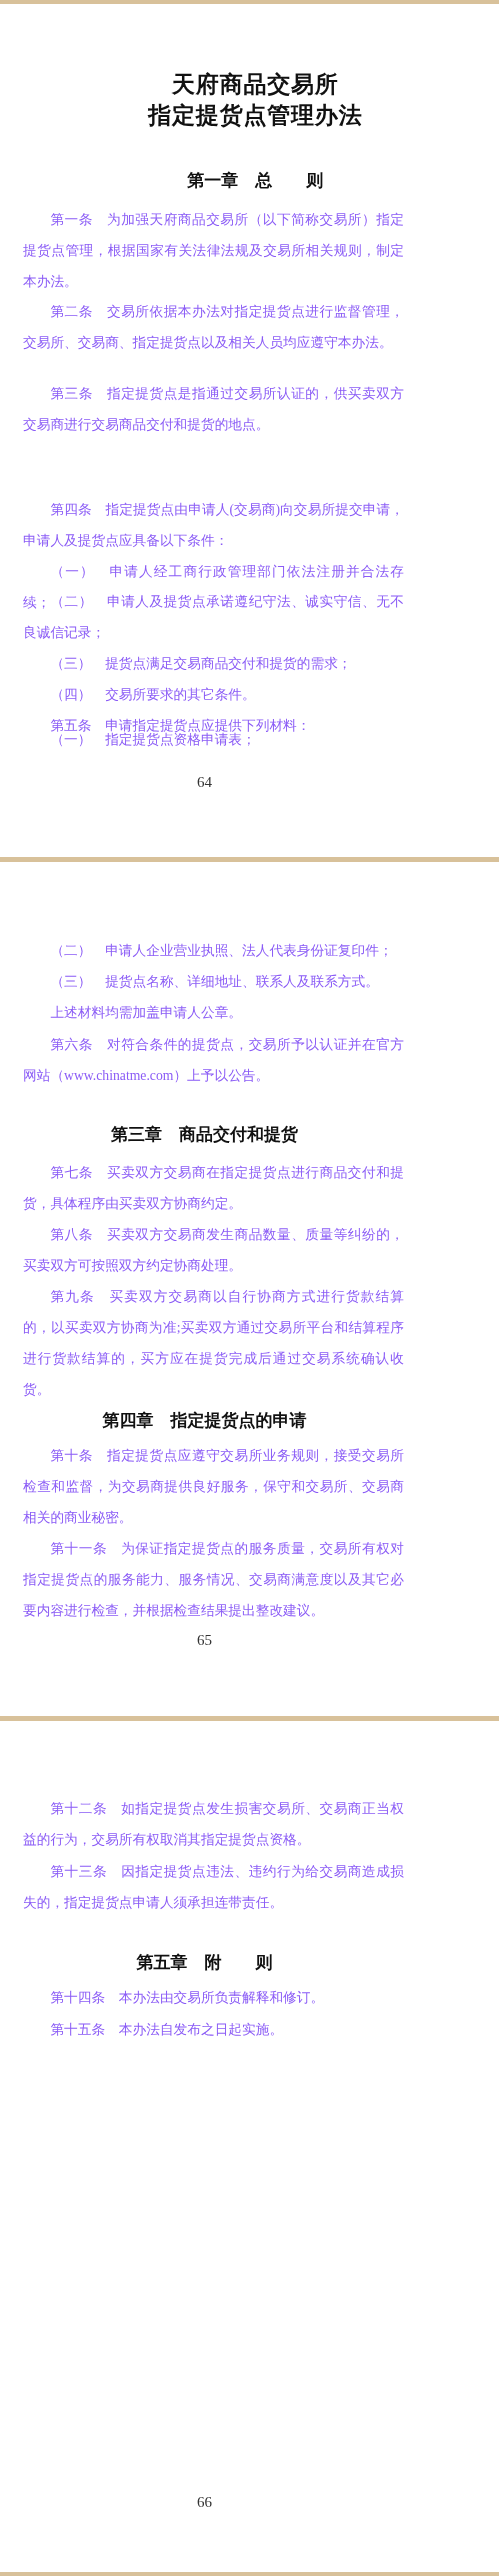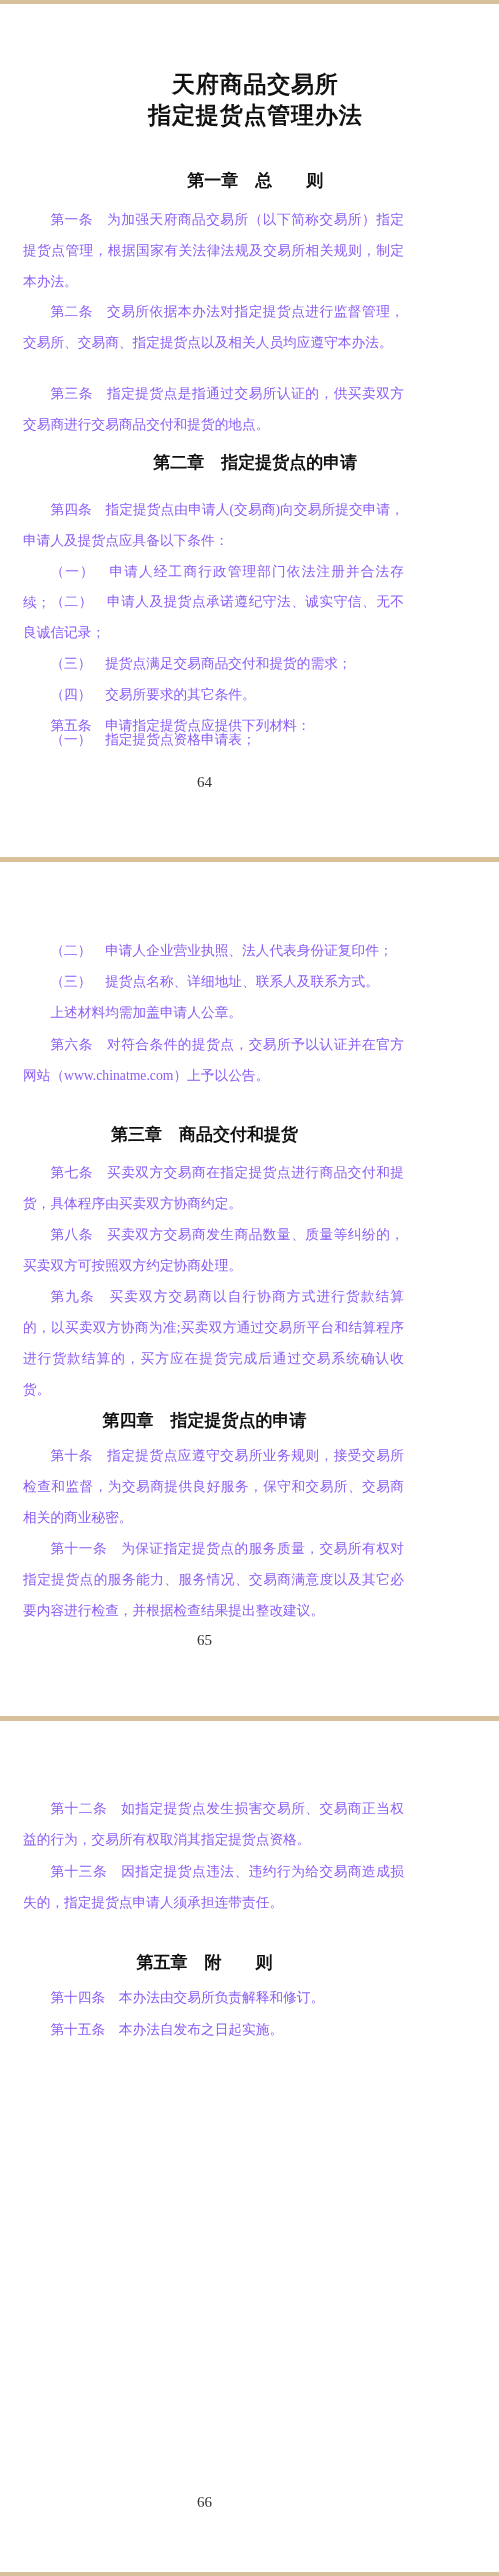--- a/index.html
+++ b/index.html
@@ -86,21 +86,20 @@
   <div class="doc-title" style="top:69px;">
     <span>天府商品交易所</span>
     <span>指定提货点管理办法</span>
   </div>
 
   <div class="chapter-p1" style="top:169px;">第一章　总　　则</div>
   <div class="para" style="top:204px;">第一条　为加强天府商品交易所（以下简称交易所）指定提货点管理，根据国家有关法律法规及交易所相关规则，制定本办法。</div>
   <div class="para" style="top:296px;">第二条　交易所依据本办法对指定提货点进行监督管理，交易所、交易商、指定提货点以及相关人员均应遵守本办法。</div>
   <div class="para" style="top:358px;margin-top:20px;">第三条　指定提货点是指通过交易所认证的，供买卖双方交易商进行交易商品交付和提货的地点。</div>
 
-  <div class="chapter-p1" style="top:451px;">第二章　指定提货点的申请</div>
   <div class="para" style="top:494px;">第四条　指定提货点由申请人(交易商)向交易所提交申请，申请人及提货点应具备以下条件：</div>
   <div class="para" style="top:556px;">（一）　申请人经工商行政管理部门依法注册并合法存续；</div>
   <div class="para" style="top:586px;">（二）　申请人及提货点承诺遵纪守法、诚实守信、无不良诚信记录；</div>
   <div class="para" style="top:648px;">（三）　提货点满足交易商品交付和提货的需求；</div>
   <div class="para" style="top:679px;">（四）　交易所要求的其它条件。</div>
   <div class="para" style="top:710px;">第五条　申请指定提货点应提供下列材料：</div>
   <div class="para" style="top:724px;">（一）　指定提货点资格申请表；</div>
   <div class="pagenum" style="top:771px;">64</div>
 
   <div class="para" style="top:935px;">（二）　申请人企业营业执照、法人代表身份证复印件；</div>

